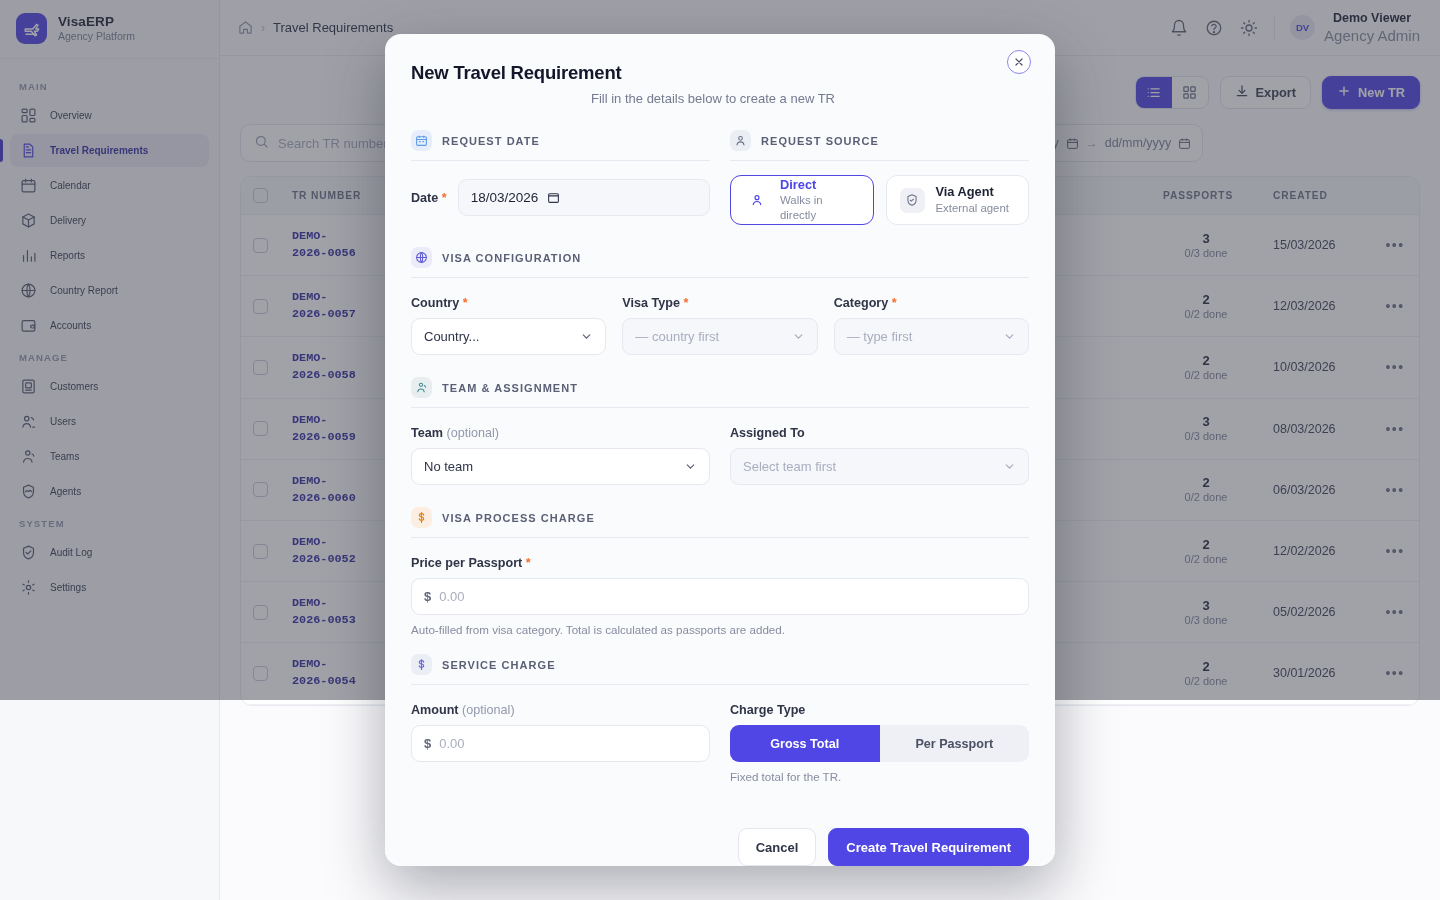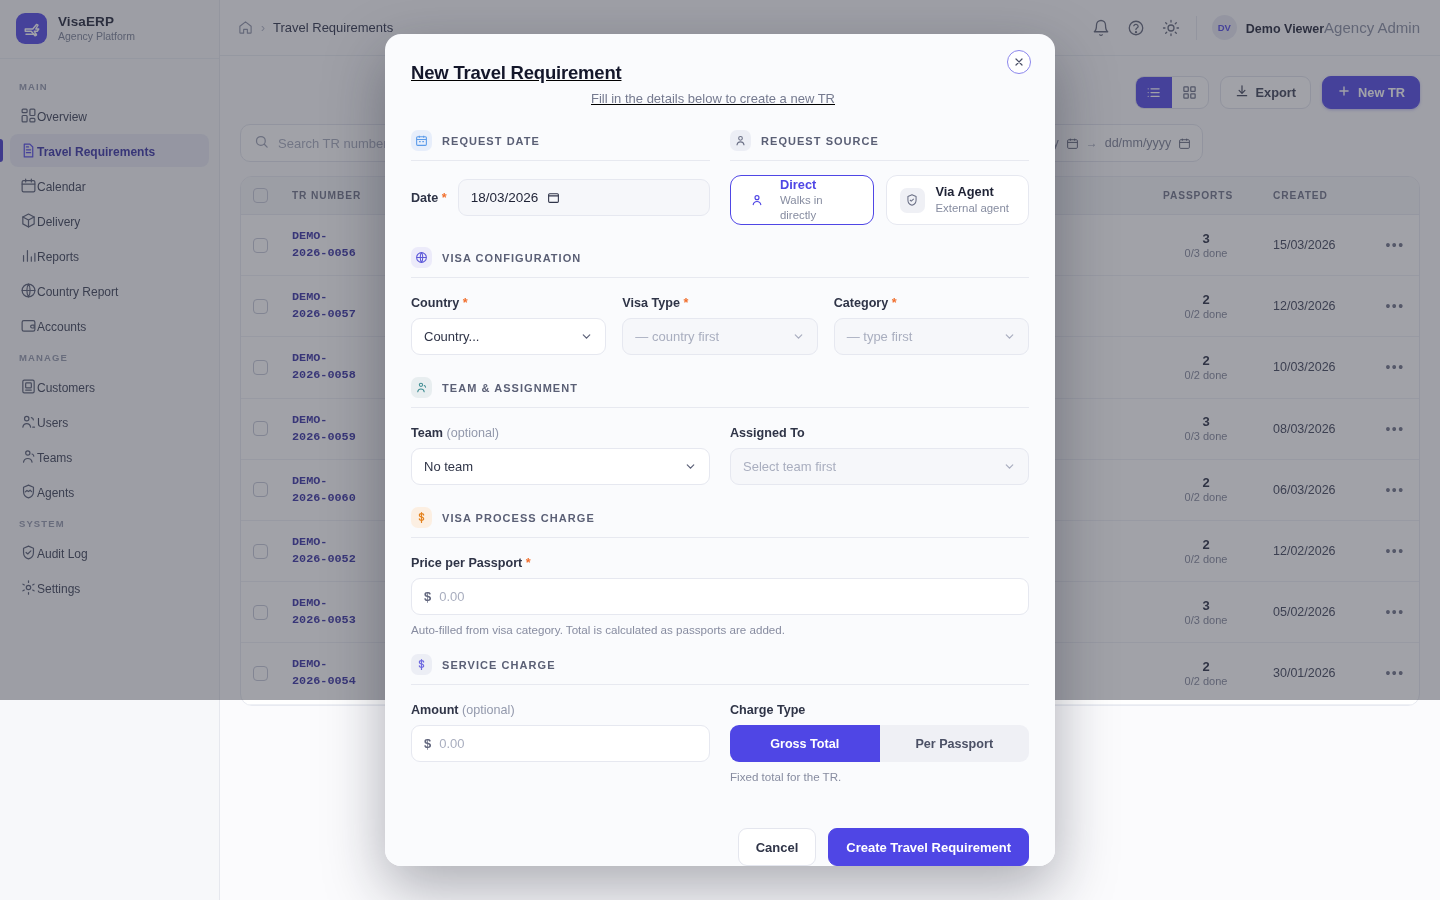--- a/index.html
+++ b/index.html
@@ -34,24 +34,24 @@
   .brand-name { font-size: 13.5px; font-weight: 700; color: #1e2235; letter-spacing: .1px; }
   .brand-sub { font-size: 10.5px; color: #7a8095; }
 
   .nav { padding: 14px 10px 0 10px; }
   .nav-group-label {
     font-size: 9.5px; font-weight: 700; letter-spacing: 1.1px;
     color: #9297ab; padding: 8px 9px 7px 9px;
   }
   .nav-item {
     position: relative;
-    display: flex; align-items: flex-end; 
+    display: flex; align-items: center; gap: 13px;
     padding: 8px 10px; margin-bottom: 2px;
     border-radius: 8px; cursor: pointer;
-    font-size: 12px; color: #3b4055;
+    font-size: 10px; color: #3b4055;
   }
   .nav-item .ico { width: 17px; height: 17px; flex: 0 0 17px; color: #555b72; }
   .nav-item .ico svg { width: 17px; height: 17px; display: block; }
   .nav-item.active { background: #e8e9f3; color: #3730a3; font-weight: 600; }
   .nav-item.active .ico { color: #4f46e5; }
   .nav-item.active::before {
     content: ""; position: absolute; left: -10px; top: 5px;
     width: 3px; height: 23px; background: #4338ca; border-radius: 0 3px 3px 0;
   }
 
@@ -70,21 +70,21 @@
   .icon-btn { width: 20px; height: 20px; color: #5f6478; cursor: pointer; display: flex; align-items: center; justify-content: center; }
   .icon-btn svg { width: 18px; height: 18px; }
   .vdiv { width: 1px; height: 24px; background: #e4e6ee; }
   .user { display: flex; align-items: center; gap: 9px; cursor: pointer; }
   .avatar {
     width: 25px; height: 25px; border-radius: 50%;
     background: #e6e7f2; color: #4f46e5;
     font-size: 9.5px; font-weight: 700;
     display: flex; align-items: center; justify-content: center;
   }
-  .user-text { display: flex; flex-direction: row; align-items: flex-end; line-height: 1.3; }
+  .user-text { display: flex; flex-direction: column; align-items: center; line-height: 1.3; }
   .user-name { font-size: 12.5px; font-weight: 700; color: #1e2235; }
   .user-role { font-size: 15px; color: #868ca0; }
 
   
   .content { flex: 1; padding: 16px 20px 0 20px; overflow: hidden; }
   .toolbar { display: flex; justify-content: flex-end; align-items: center; gap: 11px; height: 40px; }
   .viewtoggle { display: flex; border: 1px solid #e1e3ec; border-radius: 9px; overflow: hidden; background: #fff; height: 33px; }
   .viewtoggle div { width: 36px; display: flex; align-items: center; justify-content: center; cursor: pointer; color: #6b7086; }
   .viewtoggle div.on { background: #4f46e5; color: #fff; }
   .viewtoggle svg { width: 15px; height: 15px; }
@@ -153,21 +153,21 @@
     z-index: 50;
   }
   .modal {
     position: absolute; left: 385px; top: 34px;
     width: 670px; height: 832px;
     background: #fafbfd; border-radius: 16px;
     box-shadow: 0 22px 60px rgba(20,22,40,.35);
     z-index: 60; overflow: hidden;
     display: flex; flex-direction: column;
   }
-  .modal-head { padding: 28px 40px 2px 26px; position: relative; text-decoration: underline; }
+  .modal-head { padding: 28px 40px 2px 26px; position: relative; }
   .modal-title { font-size: 18.5px; font-weight: 700; color: #14172b; letter-spacing: -.2px; }
   .modal-sub { font-size: 13px; color: #757a8f; margin-top: 7px; text-align: center; }
   .close-btn {
     position: absolute; right: 24px; top: 16px;
     width: 24px; height: 24px; border-radius: 50%;
     border: 1.6px solid #8b86ec; color: #4a4f66;
     display: flex; align-items: center; justify-content: center; cursor: pointer;
     background: #fff;
   }
   .close-btn svg { width: 12px; height: 12px; }

